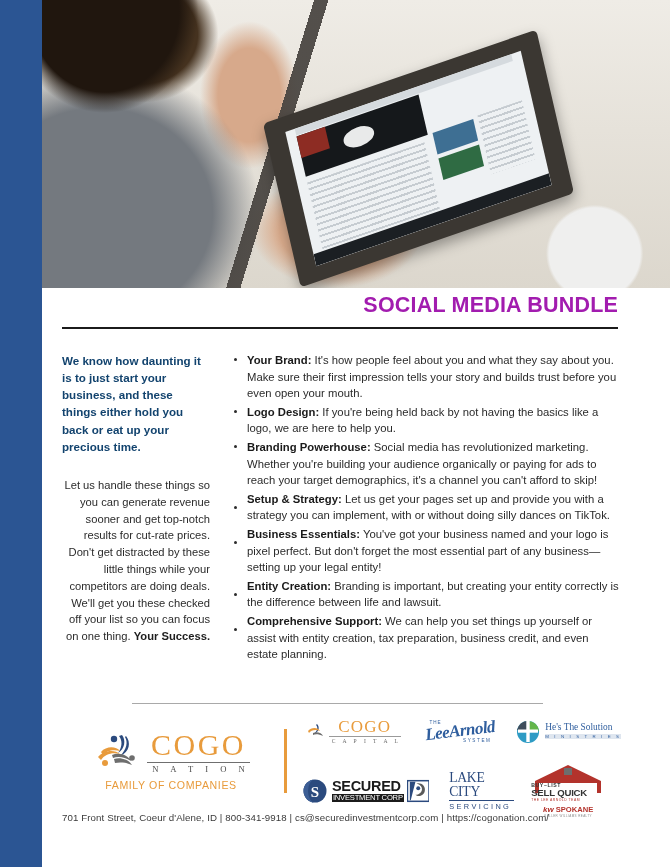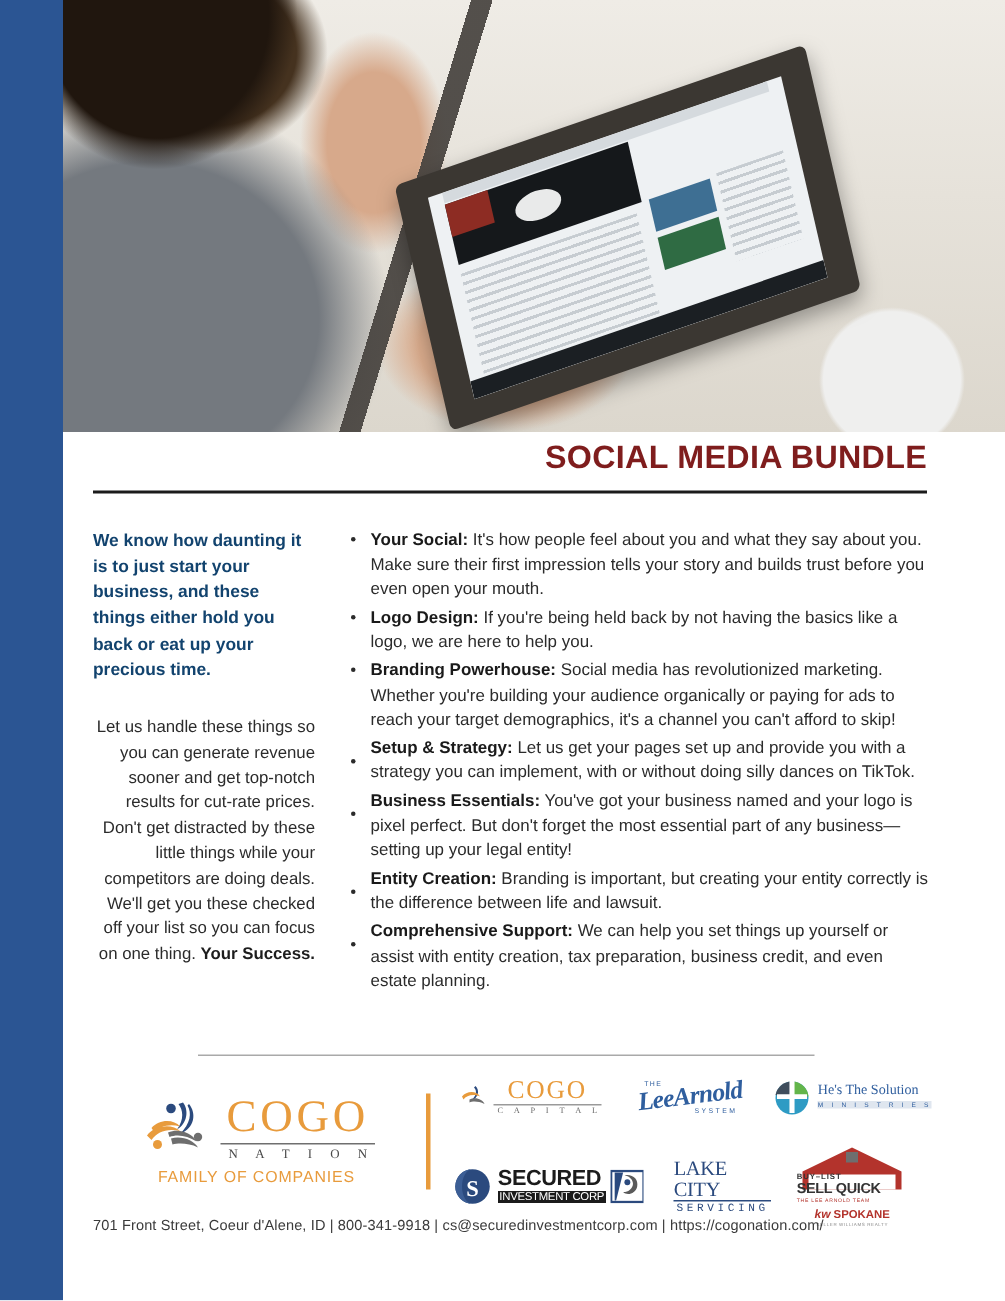--- a/index.html
+++ b/index.html
@@ -129,21 +129,21 @@
     position: absolute;
     left: 62px; top: 294px;
     width: 556px;
   }
   .doc-title {
     margin: 0;
     text-align: right;
     font-size: 21.5px;
     font-weight: bold;
     letter-spacing: 0.2px;
-    color: #7f1d1d;
+    color: #a21caf;
     line-height: 1.1;
   }
   .title-rule {
     margin-top: 9px;
     height: 2px;
     background: #1b1b1b;
   }
 
   
   .body-cols {
@@ -346,23 +346,23 @@
 
   .lakecity { display: flex; align-items: center; gap: 20px; }
   .lc-words { display: flex; flex-direction: column; }
   .lc-main {
     font-family: "Liberation Serif", serif;
     font-size: 13.6px; color: #2B4A7E; line-height: 1;
     letter-spacing: -0.2px;
   }
   .lc-rule { height: 1px; background: #2B4A7E; margin: 1px 0; }
   .lc-sub {
-    font-family: Liberation Mono, monospace;
+    font-family: Liberation Sans, sans-serif;
     font-size: 7.4px; color: #2B4A7E; letter-spacing: 2.4px;
-    text-align: center;
+    text-align: left;
   }
 
   .buylist { display: flex; flex-direction: column; align-items: center; }
   .bl-words {
     position: absolute; left: 0; right: 0; top: 18px;
     text-align: left;
   }
   .bl-wrap { position: relative; width: 74px; height: 40px; }
   .bl-top { font-size: 5.2px; font-weight: bold; color: #333; letter-spacing: 0.6px; }
   .bl-big { font-size: 9.6px; font-weight: bold; color: #333; letter-spacing: -0.2px; line-height: 1; }
@@ -421,21 +421,21 @@
       <p class="lead-body">
         <span>Let us handle these things so you can generate revenue sooner and get top-notch results for cut-rate prices.</span>
         <span class="para2">
           <span>Don't get distracted by these little things while your competitors are doing deals. We'll get you these checked off your list so you can focus on one thing. </span><b>Your Success.</b>
         </span>
       </p>
     </div>
 
     <div class="col-right">
       <ul class="features">
-        <li><b>Your Social:</b><span> It's how people feel about you and what they say about you. Make sure their first impression tells your story and builds trust before you even open your mouth.</span></li>
+        <li><b>Your Brand:</b><span> It's how people feel about you and what they say about you. Make sure their first impression tells your story and builds trust before you even open your mouth.</span></li>
         <li><b>Logo Design:</b><span> If you're being held back by not having the basics like a logo, we are here to help you.</span></li>
         <li><b>Branding Powerhouse:</b><span> Social media has revolutionized marketing. Whether you're building your audience organically or paying for ads to reach your target demographics, it's a channel you can't afford to skip!</span></li>
         <li class="low"><b>Setup &amp; Strategy:</b><span> Let us get your pages set up and provide you with a strategy you can implement, with or without doing silly dances on TikTok.</span></li>
         <li class="low"><b>Business Essentials:</b><span> You've got your business named and your logo is pixel perfect. But don't forget the most essential part of any business—setting up your legal entity!</span></li>
         <li class="low"><b>Entity Creation:</b><span> Branding is important, but creating your entity correctly is the difference between life and lawsuit.</span></li>
         <li class="low"><b>Comprehensive Support:</b><span> We can help you set things up yourself or assist with entity creation, tax preparation, business credit, and even estate planning.</span></li>
       </ul>
     </div>
   </div>
 

